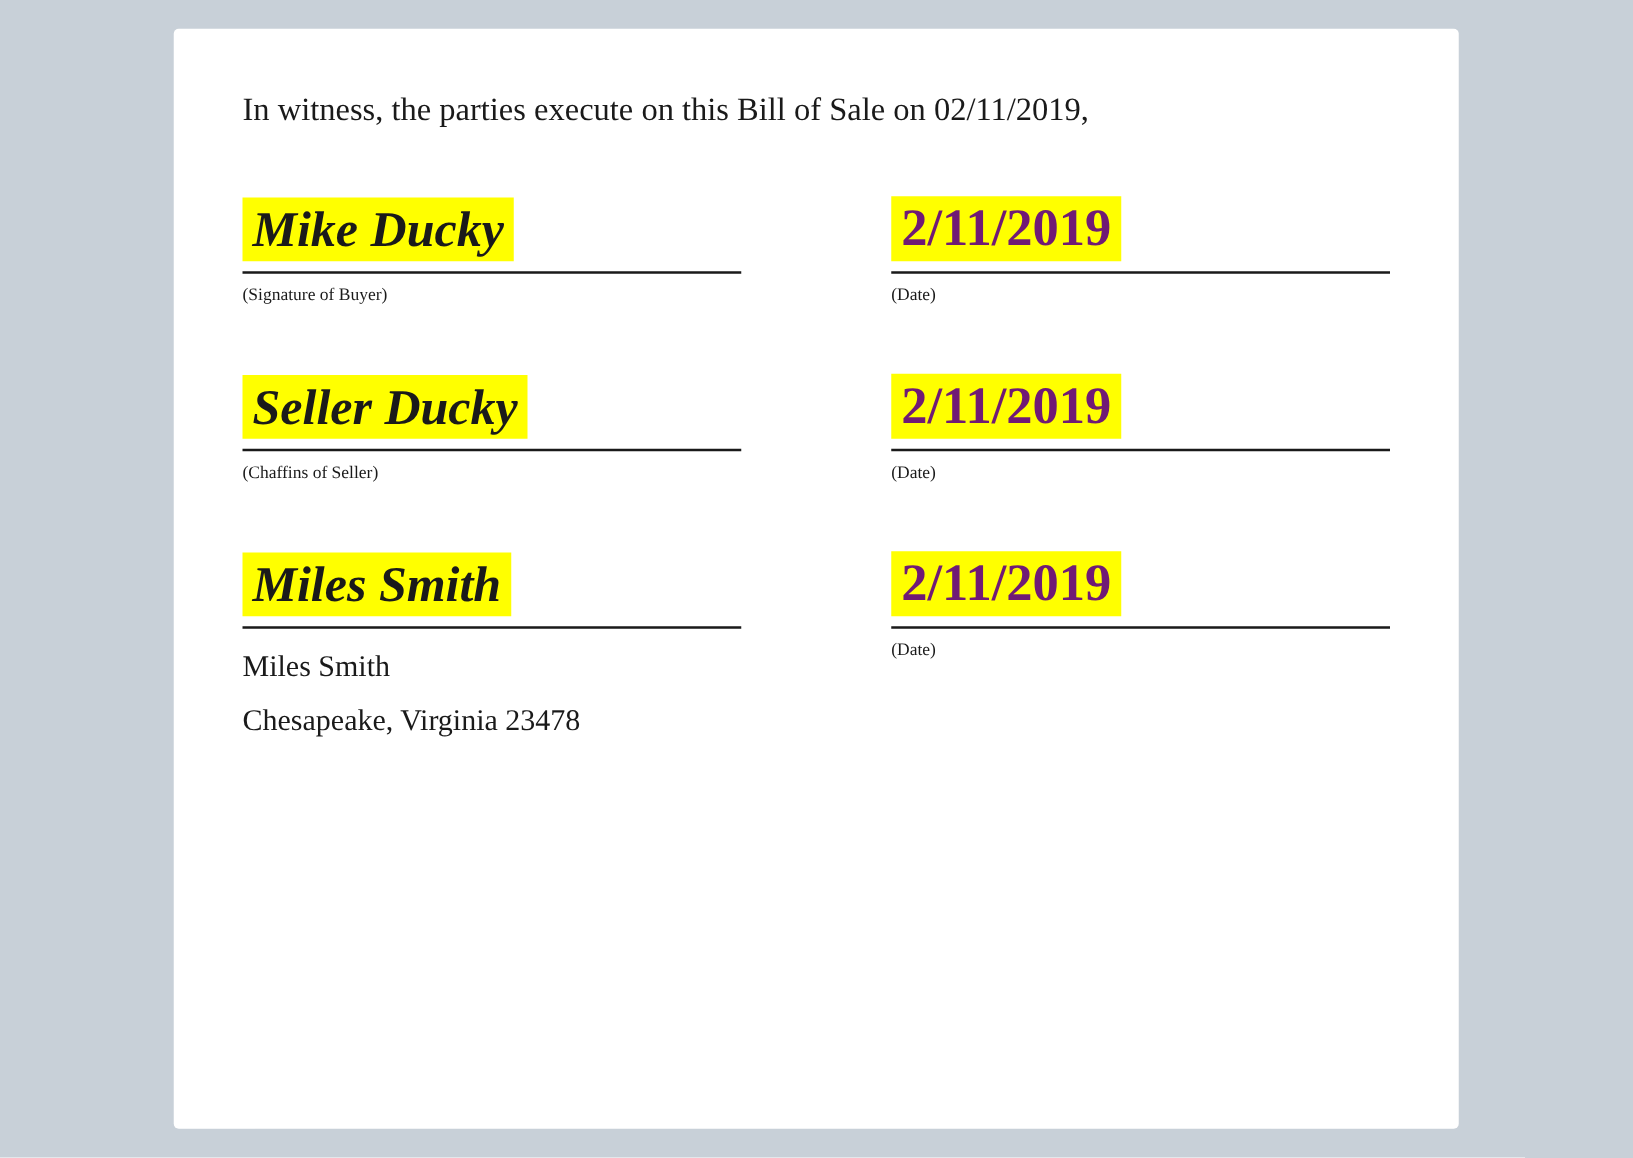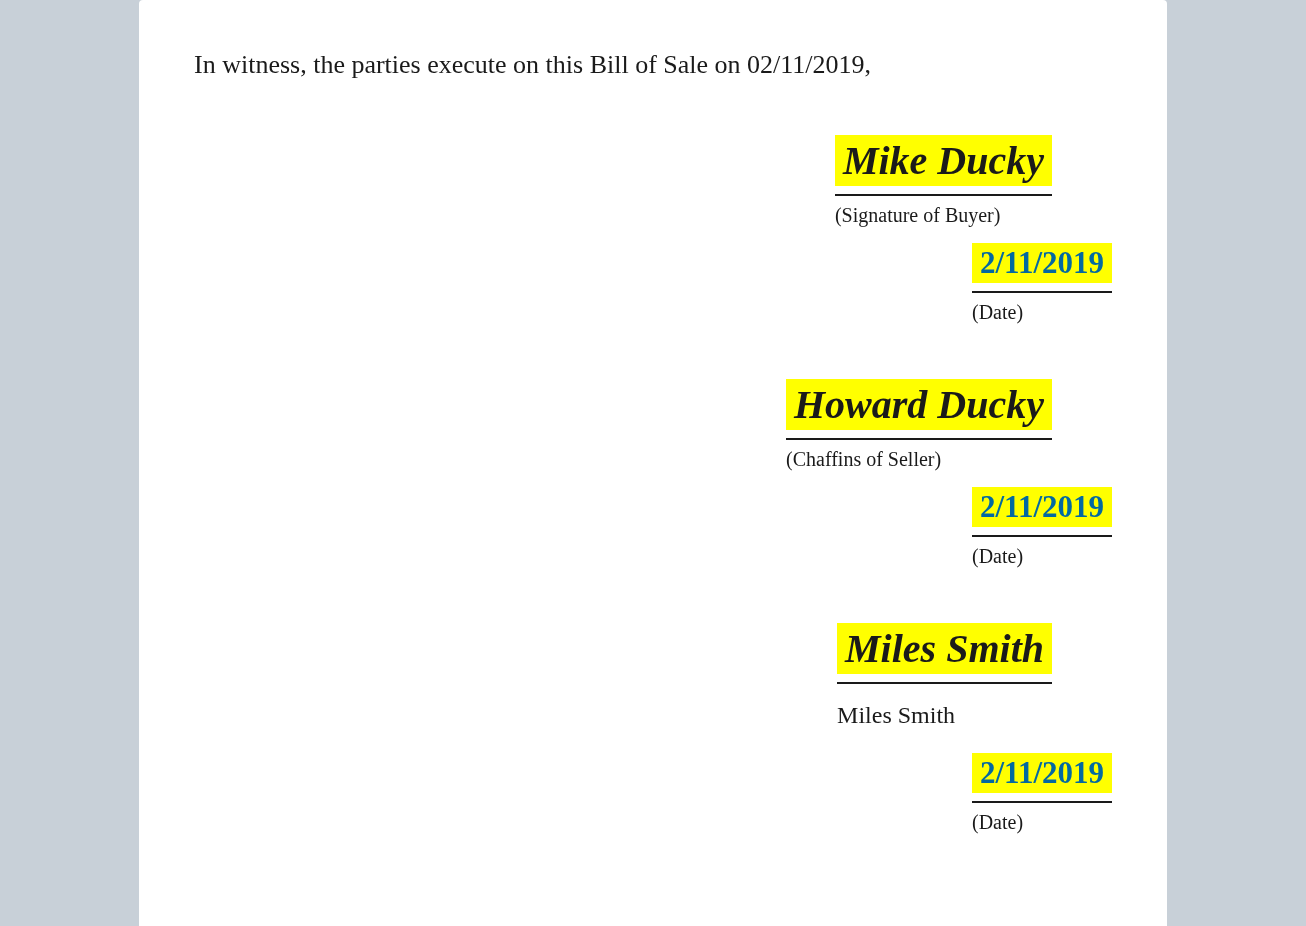--- a/index.html
+++ b/index.html
@@ -41,33 +41,33 @@
     .signature-text {
       font-family: 'Brush Script MT', 'Segoe Script', cursive;
       font-size: 40px;
       font-weight: bold;
       color: #1a1a1a;
       font-style: italic;
     }
 
     .date-text {
       font-family: 'Times New Roman', Times, serif;
-      font-size: 31px;
+      font-size: 42px;
       font-weight: bold;
-      color: #0369a1;
+      color: #701a75;
     }
 
     .signature-line-container {
       border-bottom: 2px solid #1a1a1a;
       margin-bottom: 8px;
       padding-top: 4px;
     }
 
     .label-text {
-      font-size: 20px;
+      font-size: 14px;
       color: #1a1a1a;
     }
 
     .address-section {
       margin-top: 10px;
     }
 
     .address-line {
       font-size: 24px;
       color: #1a1a1a;
@@ -83,22 +83,21 @@
       flex: 1;
       padding-left: 60px;
     }
 
     .sig-row {
       margin-bottom: 50px;
     }
 
     .sig-date-row {
       display: flex;
-      align-items: flex-end;
-      flex-direction: column;
+      align-items: flex-start;
     }
 
     .sig-value-wrap {
       display: flex;
       align-items: flex-end;
       min-height: 60px;
       padding-bottom: 0;
     }
   </style>
 </head>
@@ -126,21 +125,21 @@
       </div>
       <div class="signature-line-container"></div>
       <span class="label-text">(Date)</span>
     </div>
   </div>
 
   <div class="sig-date-row sig-row">
     <div class="col-left">
       <div class="sig-value-wrap">
         <span class="highlight-yellow">
-          <span class="signature-text">Howard Ducky</span>
+          <span class="signature-text">Seller Ducky</span>
         </span>
       </div>
       <div class="signature-line-container"></div>
       <span class="label-text">(Chaffins of Seller)</span>
     </div>
     <div class="col-right">
       <div class="sig-value-wrap">
         <span class="highlight-yellow">
           <span class="date-text">2/11/2019</span>
         </span>
@@ -153,20 +152,21 @@
   <div class="sig-date-row sig-row">
     <div class="col-left">
       <div class="sig-value-wrap">
         <span class="highlight-yellow">
           <span class="signature-text">Miles Smith</span>
         </span>
       </div>
       <div class="signature-line-container"></div>
       <div class="address-section">
         <div class="address-line">Miles Smith</div>
+        <div class="address-line">Chesapeake, Virginia 23478</div>
       </div>
     </div>
     <div class="col-right">
       <div class="sig-value-wrap">
         <span class="highlight-yellow">
           <span class="date-text">2/11/2019</span>
         </span>
       </div>
       <div class="signature-line-container"></div>
       <span class="label-text">(Date)</span>

